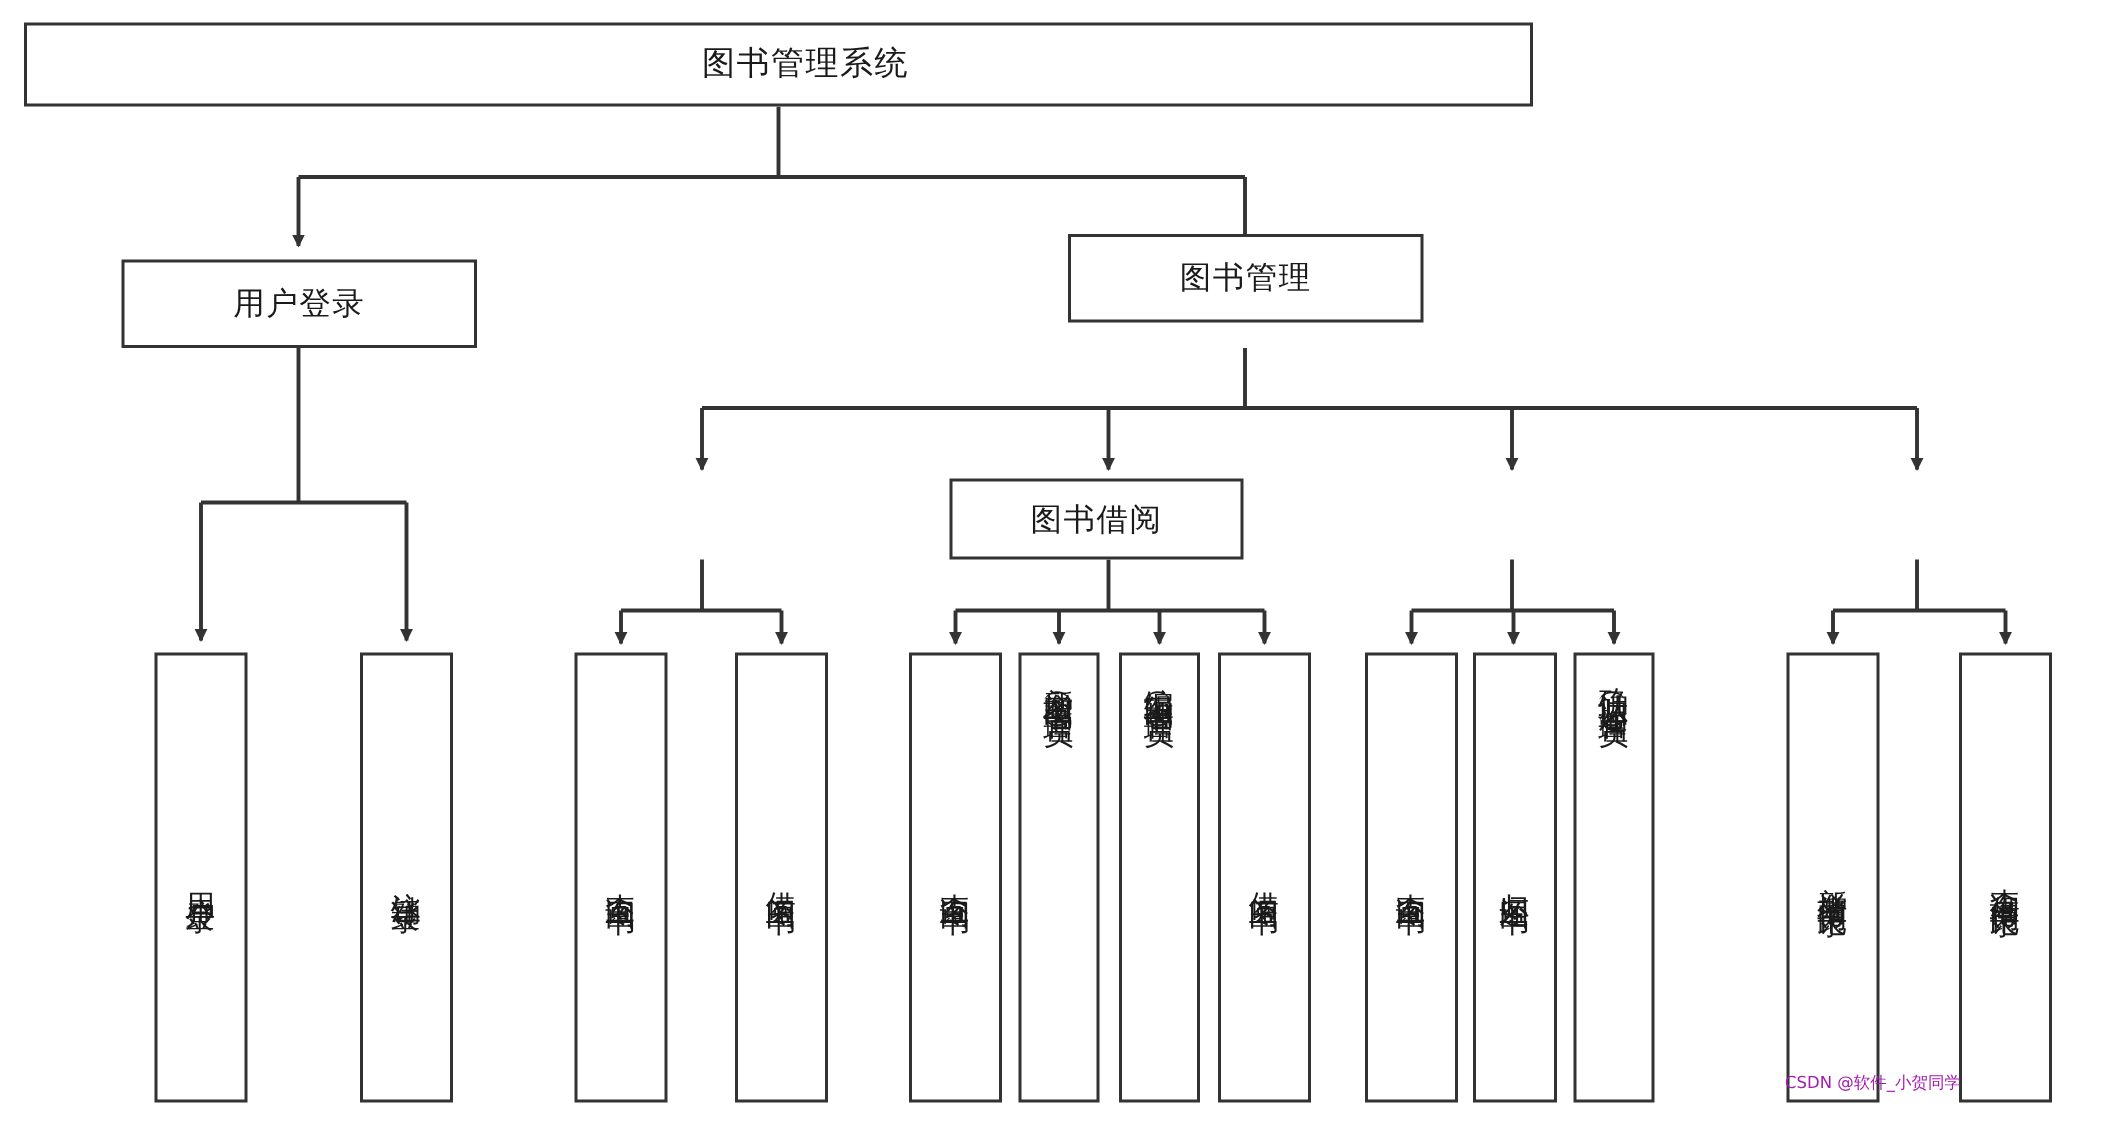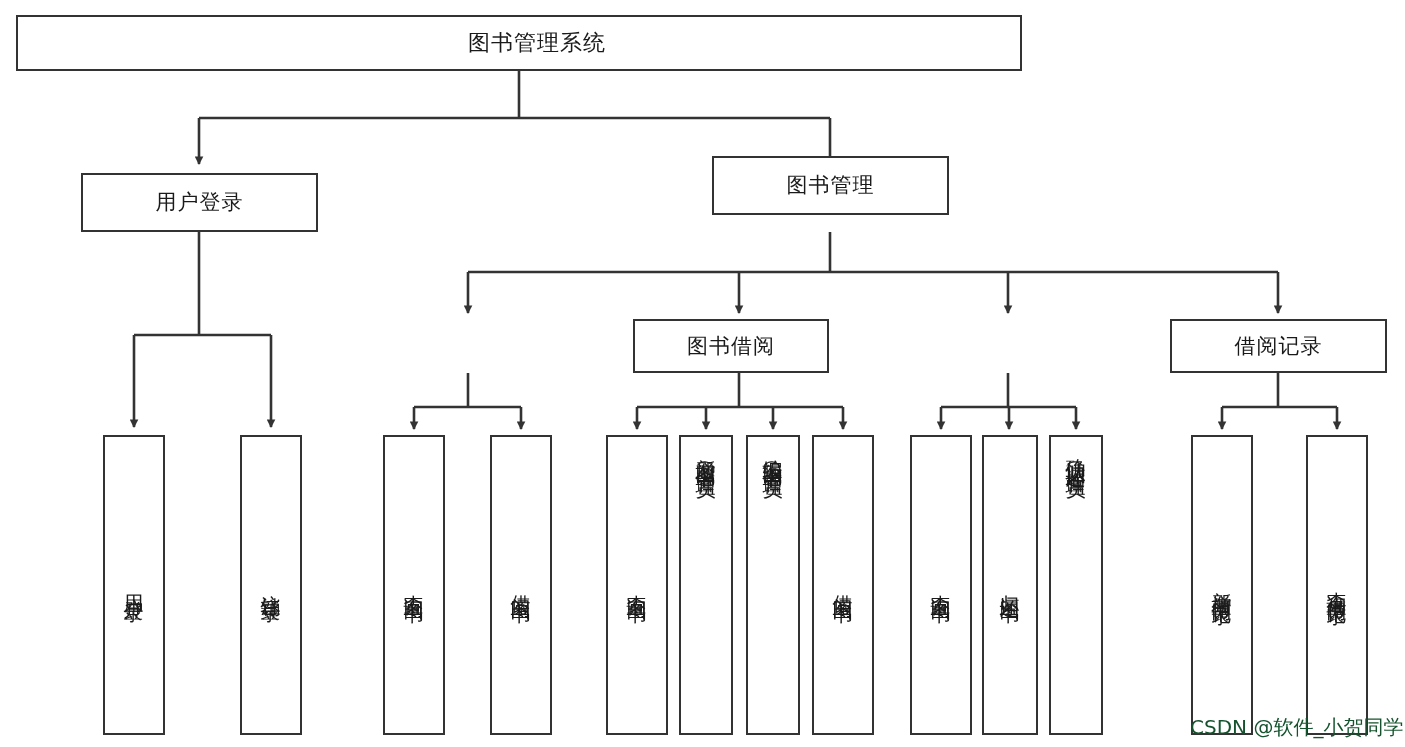--- a/index.html
+++ b/index.html
@@ -64,22 +64,22 @@
     letter-spacing: 3px;
     line-height: 1.0;
     white-space: nowrap;
   }
   .node.v.centered {
     align-items: center;
     padding-top: 0;
   }
   #watermark {
     position: absolute;
-    color: #14532d;
-    font-size: 20px;
+    color: #a21caf;
+    font-size: 11px;
     white-space: nowrap;
     z-index: 5;
     font-family: "DejaVu Sans", "Liberation Sans", sans-serif;
   }
 </style>
 </head>
 <body>
 
 <div id="diagram-root">
 
@@ -140,23 +140,20 @@
   <div class="node h" style="left:81px; top:173px; width:237px; height:59px;">
     <span class="node-label">用户登录</span>
   </div>
   <div class="node h" style="left:712px; top:156px; width:237px; height:59px;">
     <span class="node-label">图书管理</span>
   </div>
 
   <div class="node h" style="left:633px; top:319px; width:196px; height:54px;">
     <span class="node-label">图书借阅</span>
   </div>
-  <div class="node h" style="left:1170px; top:319px; width:217px; height:54px;">
-    <span class="node-label">借阅记录</span>
-  </div>
 
   <div class="node v centered" style="left:103px; top:435px; width:62px; height:300px;">
     <span class="node-label">用户登录</span>
   </div>
   <div class="node v centered" style="left:240px; top:435px; width:62px; height:300px;">
     <span class="node-label">注销登录</span>
   </div>
 
   <div class="node v centered" style="left:383px; top:435px; width:62px; height:300px;">
     <span class="node-label">查询图书</span>

